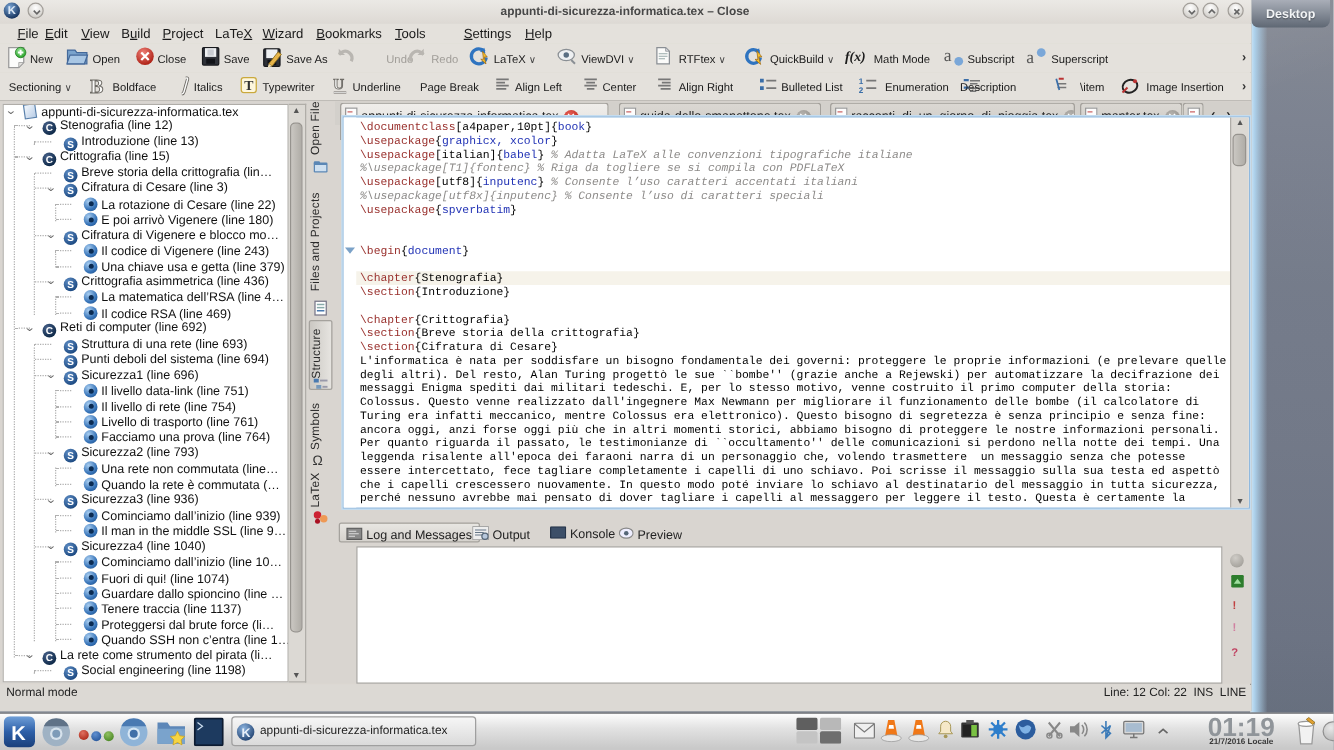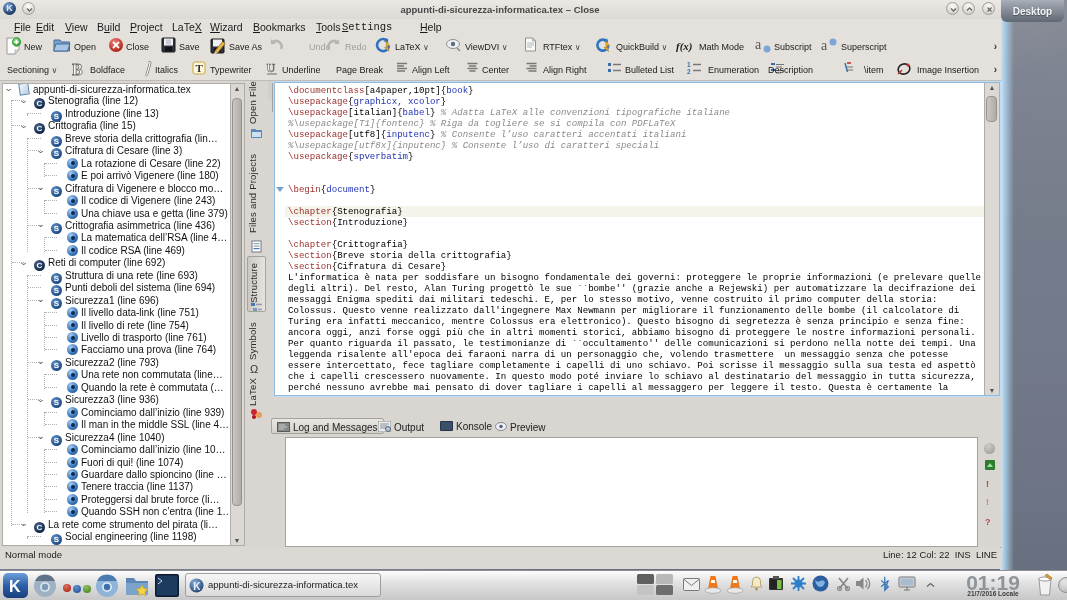--- a/index.html
+++ b/index.html
@@ -67,21 +67,21 @@
 #edtabs{left:268px;top:0;width:733px;height:19px;background:#d3d0cb;font-size:10px;}
 .etab{position:absolute;top:1px;height:30px;background:linear-gradient(180deg,#dbd8d3,#c7c4bf);border:1px solid #a3a09b;border-bottom:none;border-radius:3px 3px 0 0;color:#222;padding:3px 3px 0 3px;white-space:nowrap;overflow:hidden;}
 .etabsel{background:linear-gradient(180deg,#f0eeeb,#dfdcd8);}
 .eclose{display:inline-block;width:12px;height:12px;border-radius:50%;background:radial-gradient(circle at 40% 35%,#b8b5b0,#8a8783);color:#fff;font-size:9px;line-height:12px;text-align:center;vertical-align:-1px;margin-left:4px;}
 .ecred{background:radial-gradient(circle at 40% 35%,#e8645a,#b41a10);}
 .ficon{display:inline-block;width:10px;height:12px;background:#fdfdfd;border:1px solid #999;margin-right:3px;vertical-align:-2px;position:relative;}
 .ficon i{position:absolute;left:1px;top:2px;width:4px;height:1px;background:#c66;}
 .ficon b{position:absolute;left:1px;top:5px;width:6px;height:1px;background:#aab;}
 
 
-#editor{left:274px;top:1px;width:726px;height:314px;background:#fff;border:1px solid #90b9de;box-shadow:0 0 0 1px #c4dcef;}
+#editor{left:274px;top:12px;width:726px;height:314px;background:#fff;border:1px solid #90b9de;box-shadow:0 0 0 1px #c4dcef;}
 #foldcol{position:absolute;left:0;top:0;width:10px;height:100%;background:#fff;}
 #code{position:absolute;left:13px;top:2px;font-family:"Liberation Mono",monospace;font-size:9.1px;line-height:11px;white-space:pre;color:#000;}
 #code .k{color:#99302d;}
 #code .v{color:#2233b5;}
 #code .c{color:#8c8a88;font-style:italic;}
 #curline{position:absolute;left:6px;top:123px;width:703px;height:11px;background:#f6f3ea;}
 .foldarr{position:absolute;left:1px;width:0;height:0;border-left:4px solid transparent;border-right:4px solid transparent;border-top:5px solid #7ba2c8;}
 
 #escroll{position:absolute;right:0px;top:0px;width:15px;height:312px;background:#dcd9d4;border-left:1px solid #b0ada8;}
 #escroll .thumb{position:absolute;left:1px;top:13px;width:11px;height:26px;background:linear-gradient(90deg,#cac7c2,#b0ada7);border:1px solid #96938e;border-radius:4px;}
@@ -136,21 +136,21 @@
   <div id="menubar" class="abs">
     <span style="left:14px;"><u>F</u>ile</span>
     <span style="left:36px;"><u>E</u>dit</span>
     <span style="left:65px;"><u>V</u>iew</span>
     <span style="left:97px;">B<u>u</u>ild</span>
     <span style="left:130px;"><u>P</u>roject</span>
     <span style="left:172px;">LaTe<u>X</u></span>
     <span style="left:210px;"><u>W</u>izard</span>
     <span style="left:253px;"><u>B</u>ookmarks</span>
     <span style="left:316px;"><u>T</u>ools</span>
-    <span style="left:342px;font-family:Liberation Mono, monospace;"><u>S</u>ettings</span>
+    <span style="left:371px;"><u>S</u>ettings</span>
     <span style="left:406px;margin-left:14px;"><u>H</u>elp</span>
   </div>
 
   <div id="tb1" class="abs">
       <span class="tbic" style="left:5px;"><svg width="17" height="18" viewBox="0 0 17 18">
           <path d="M2 1 h12 v12 l-4 4 h-8 z" fill="#fcfcfb" stroke="#999"></path>
           <path d="M14 13 l-4 4 v-4 z" fill="#e2e0dd" stroke="#999" stroke-width=".6"></path>
           <circle cx="11.5" cy="5" r="4.2" fill="url(#gnew)" stroke="#1a7a1a" stroke-width=".6"></circle>
           <defs>
             <radialGradient id="gnew" cx=".4" cy=".3" r=".8">
@@ -329,21 +329,21 @@
         <div class="trow" style="top:210.64999999999998px;left:34px;"><span class="exp" style="left:0px;">⌄</span><span style="margin-left:14px;" class="tico sico">S</span><span>Sicurezza1 (line 696)</span></div>
         <div class="trow" style="top:223.1px;left:50px;"><span style="margin-left:14px;" class="tico bico"><i></i></span><span>Il livello data-link (line 751)</span></div>
         <div class="trow" style="top:235.54999999999998px;left:50px;"><span style="margin-left:14px;" class="tico bico"><i></i></span><span>Il livello di rete (line 754)</span></div>
         <div class="trow" style="top:248px;left:50px;"><span style="margin-left:14px;" class="tico bico"><i></i></span><span>Livello di trasporto (line 761)</span></div>
         <div class="trow" style="top:260.45px;left:50px;"><span style="margin-left:14px;" class="tico bico"><i></i></span><span>Facciamo una prova (line 764)</span></div>
         <div class="trow" style="top:272.9px;left:34px;"><span class="exp" style="left:0px;">⌄</span><span style="margin-left:14px;" class="tico sico">S</span><span>Sicurezza2 (line 793)</span></div>
         <div class="trow" style="top:285.34999999999997px;left:50px;"><span style="margin-left:14px;" class="tico bico"><i></i></span><span>Una rete non commutata (line…</span></div>
         <div class="trow" style="top:297.79999999999995px;left:50px;"><span style="margin-left:14px;" class="tico bico"><i></i></span><span>Quando la rete è commutata (…</span></div>
         <div class="trow" style="top:310.25px;left:34px;"><span class="exp" style="left:0px;">⌄</span><span style="margin-left:14px;" class="tico sico">S</span><span>Sicurezza3 (line 936)</span></div>
         <div class="trow" style="top:322.7px;left:50px;"><span style="margin-left:14px;" class="tico bico"><i></i></span><span>Cominciamo dall’inizio (line 939)</span></div>
-        <div class="trow" style="top:335.15px;left:50px;"><span style="margin-left:14px;" class="tico bico"><i></i></span><span>Il man in the middle SSL (line 4…</span></div>
+        <div class="trow" style="top:335.15px;left:50px;"><span style="margin-left:14px;" class="tico bico"><i></i></span><span>Il man in the middle SSL (line 9…</span></div>
         <div class="trow" style="top:347.59999999999997px;left:34px;"><span class="exp" style="left:0px;">⌄</span><span style="margin-left:14px;" class="tico sico">S</span><span>Sicurezza4 (line 1040)</span></div>
         <div class="trow" style="top:360.04999999999995px;left:50px;"><span style="margin-left:14px;" class="tico bico"><i></i></span><span>Cominciamo dall’inizio (line 10…</span></div>
         <div class="trow" style="top:372.5px;left:50px;"><span style="margin-left:14px;" class="tico bico"><i></i></span><span>Fuori di qui! (line 1074)</span></div>
         <div class="trow" style="top:384.95px;left:50px;"><span style="margin-left:14px;" class="tico bico"><i></i></span><span>Guardare dallo spioncino (line …</span></div>
         <div class="trow" style="top:397.4px;left:50px;"><span style="margin-left:14px;" class="tico bico"><i></i></span><span>Tenere traccia (line 1137)</span></div>
         <div class="trow" style="top:409.84999999999997px;left:50px;"><span style="margin-left:14px;" class="tico bico"><i></i></span><span>Proteggersi dal brute force (li…</span></div>
         <div class="trow" style="top:422.29999999999995px;left:50px;"><span style="margin-left:14px;" class="tico bico"><i></i></span><span>Quando SSH non c’entra (line 1…</span></div>
         <div class="trow" style="top:434.75px;left:17px;"><span class="exp" style="left:0px;">⌄</span><span style="margin-left:14px;" class="tico cico">C</span><span>La rete come strumento del pirata (li…</span></div>
         <div class="trow" style="top:447.2px;left:34px;"><span style="margin-left:14px;" class="tico sico">S</span><span>Social engineering (line 1198)</span></div>
         <div style="position:absolute;left:8px;top:16.45px;height:425.29999999999995px;border-left:1px dotted #b0b0b0;"></div>

